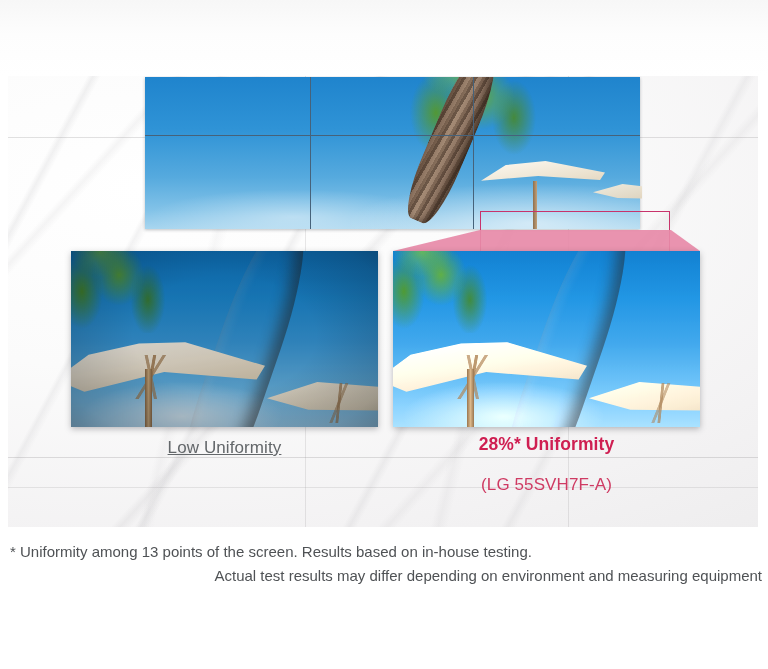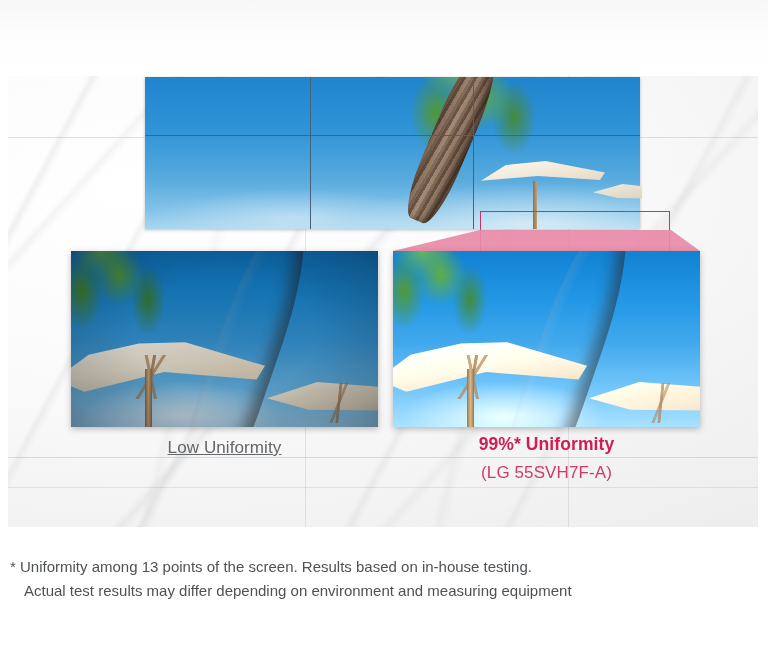--- a/index.html
+++ b/index.html
@@ -229,36 +229,35 @@
   #caption-high {
     left: 385px; top: 358px; width: 307px;
   }
   #caption-high .hi-main {
     display: block;
     font-size: 17.5px; font-weight: bold;
     color: #cf1f52; letter-spacing: .1px;
   }
   #caption-high .hi-sub {
     display: block;
-    margin-top: 8px;
+    margin-top: 20px;
     font-size: 17px; color: #cf3b63; letter-spacing: .1px;
   }
 
   
   #footnote {
     position: absolute;
     left: 10px; top: 540px;
     width: 752px;
     font-size: 15px;
     line-height: 24px;
     color: #4f5255;
-    margin-top: 15px;
   }
   #footnote .fn-line { display: block; white-space: nowrap; }
-  #footnote .fn-line.indent { padding-left: 14px; }
+  #footnote .fn-line.indent { padding-left: 14px; text-align: right; }
 </style>
 </head>
 <body>
 
 <div id="top-band"></div>
 
 <div id="stage">
 
   <div id="video-wall">
     <div class="wall-cell">
@@ -337,21 +336,21 @@
       <div class="umb-pole"></div>
       <div class="umb-side"></div>
       <div class="umb-side-ribs"></div>
     </div>
 
   </div>
 
   <div id="caption-low" class="caption">Low Uniformity</div>
 
   <div id="caption-high" class="caption">
-    <span class="hi-main">99%* Uniformity</span>
+    <span class="hi-main">28%* Uniformity</span>
     <span class="hi-sub">(LG 55SVH7F-A)</span>
   </div>
 
 </div>
 
 <div id="footnote">
   <span class="fn-line">* Uniformity among 13 points of the screen. Results based on in-house testing.</span>
   <span class="fn-line indent">Actual test results may differ depending on environment and measuring equipment</span>
 </div>
 

